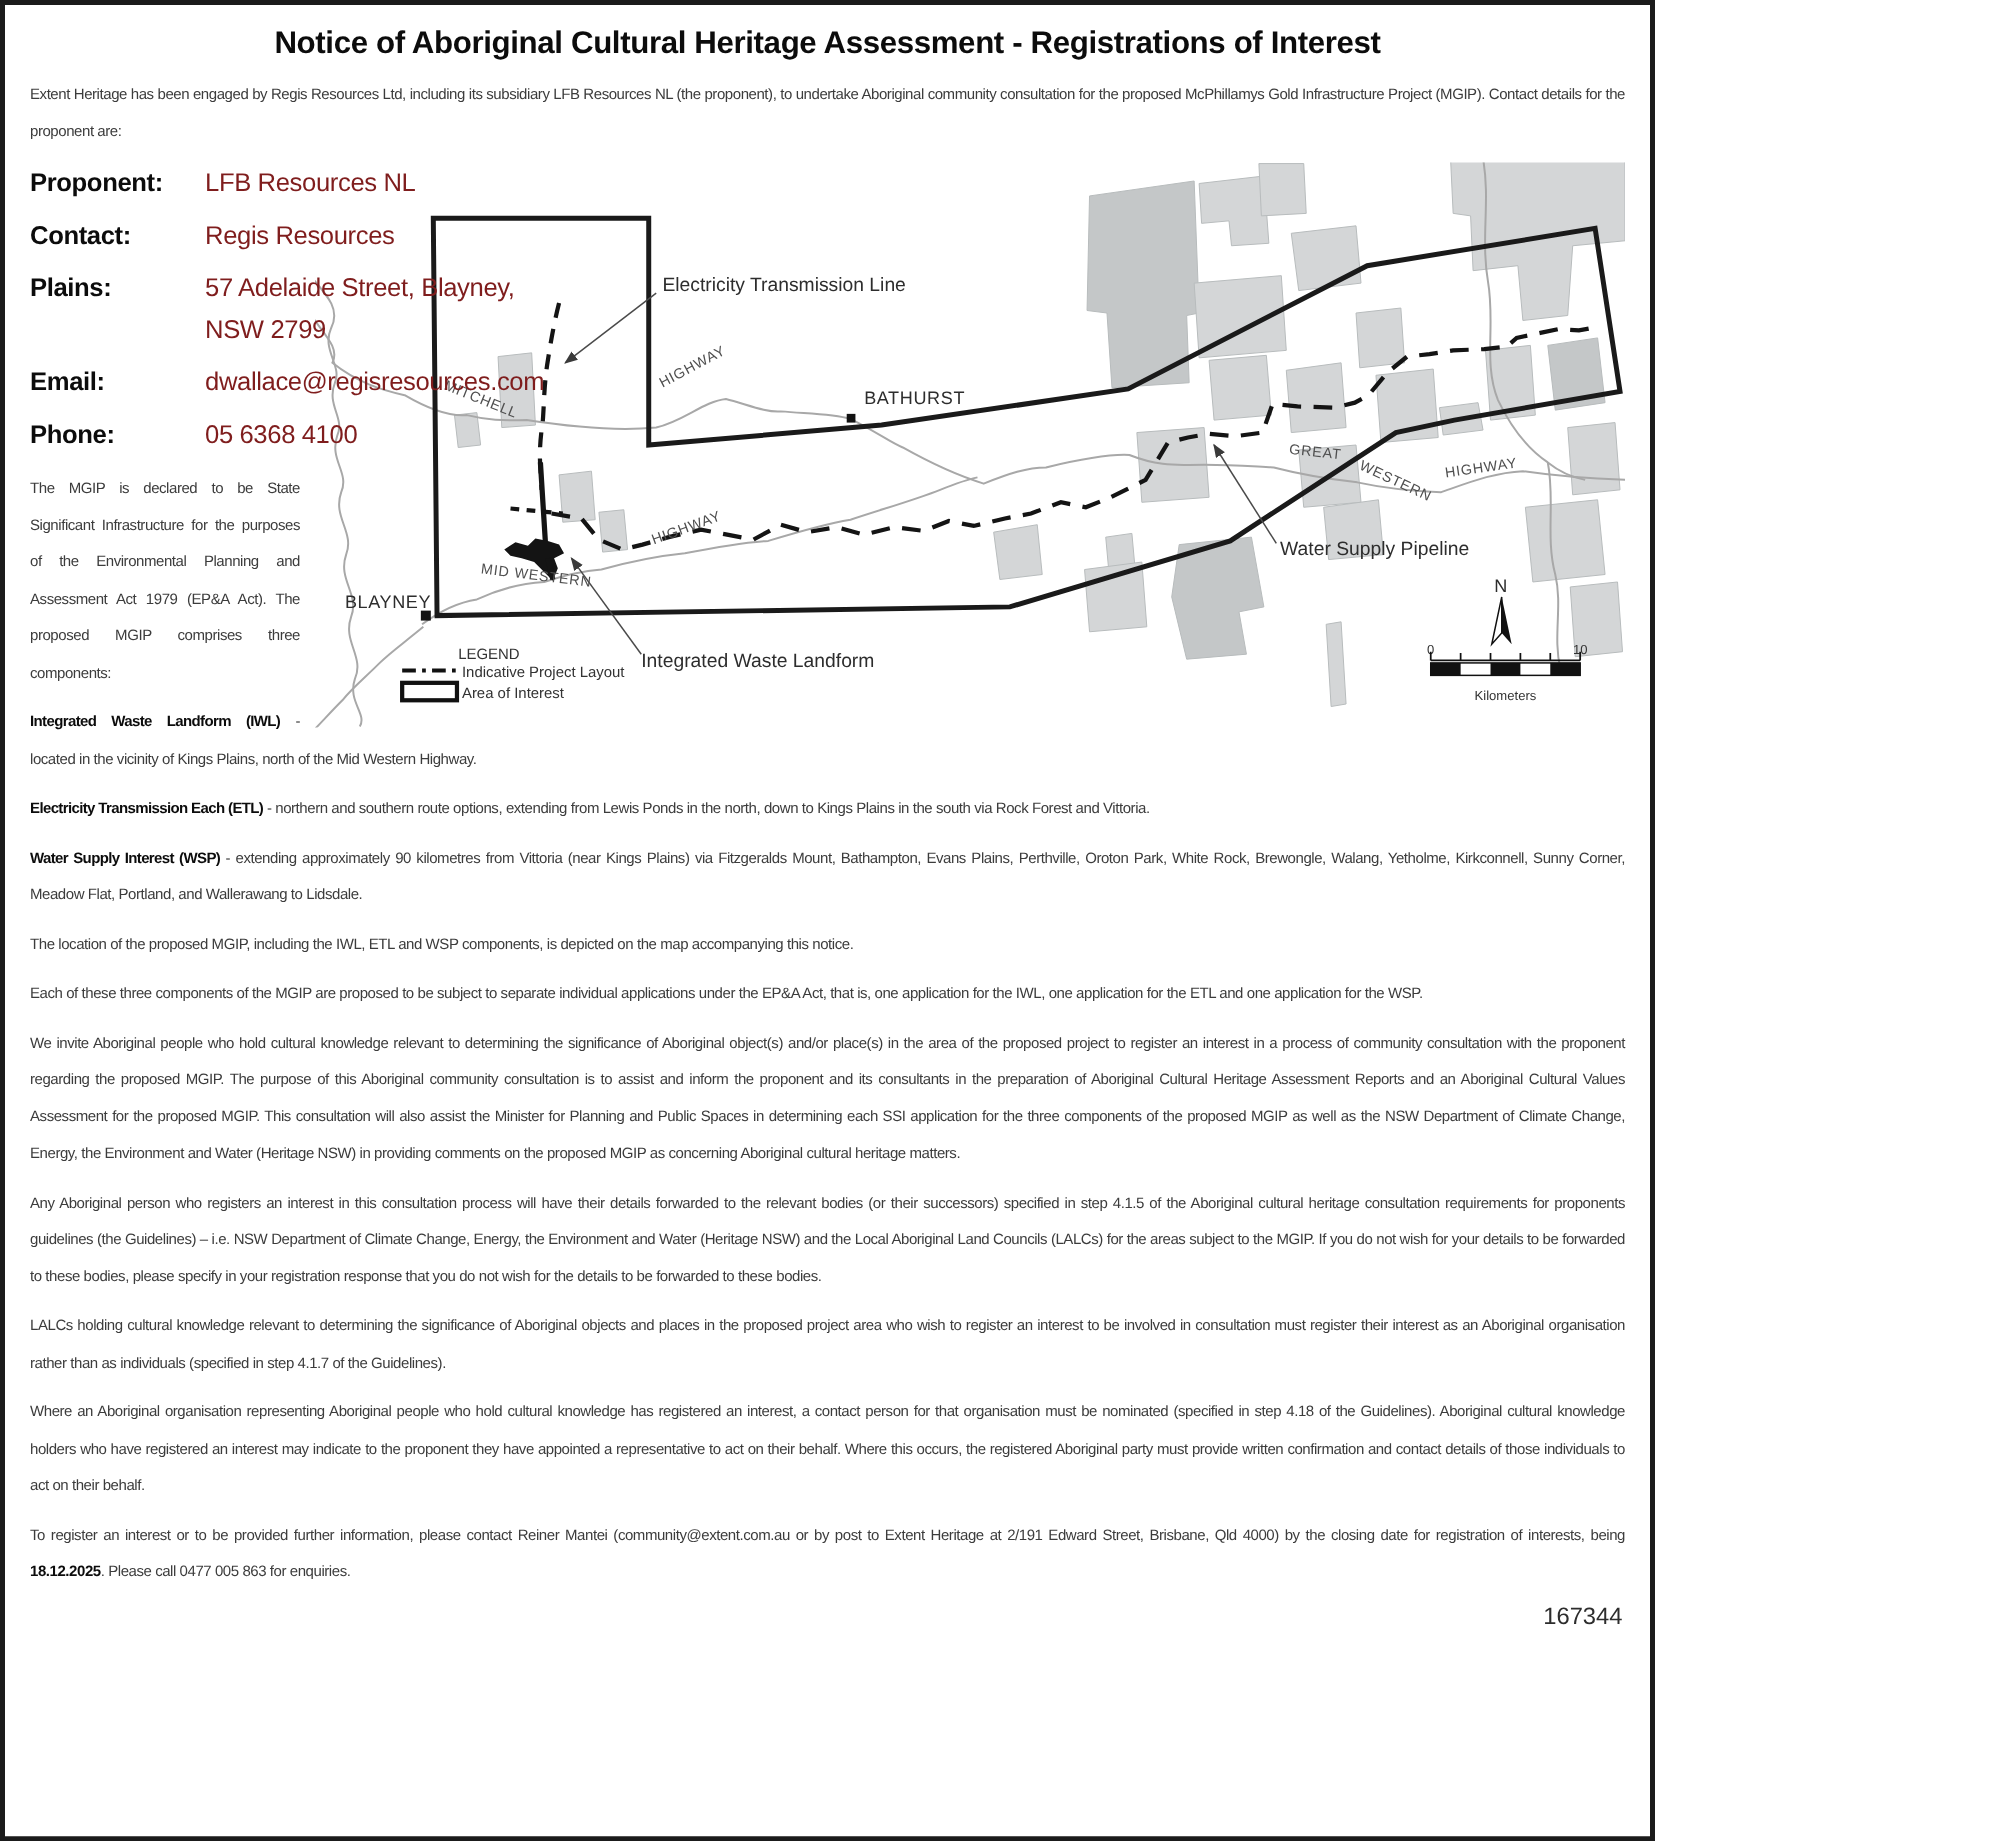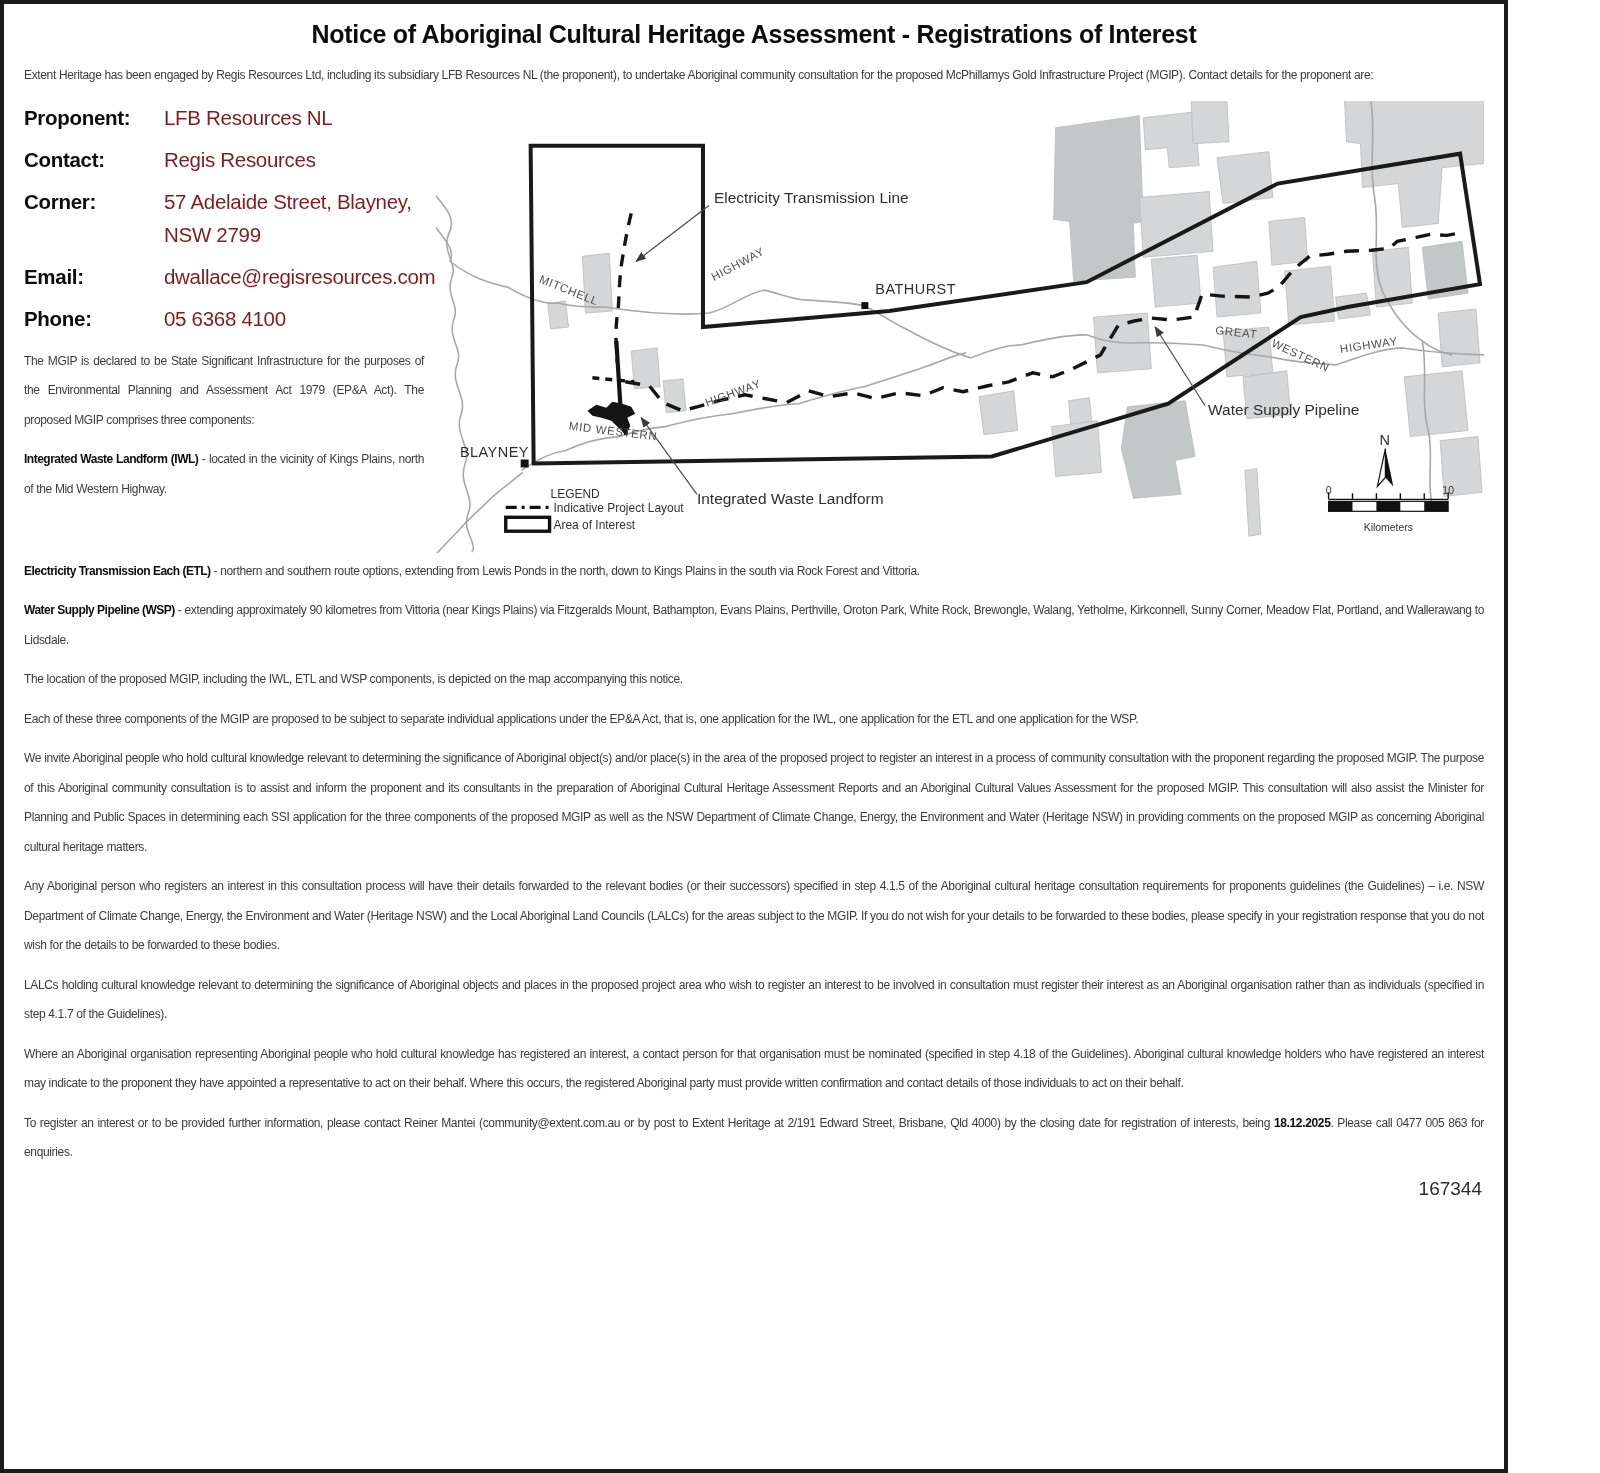--- a/index.html
+++ b/index.html
@@ -1,17 +1,17 @@
 <!DOCTYPE html>
 <html><head>
 <meta charset="utf-8">
 <style>
   html,body { margin:0; padding:0; background:#ffffff; }
   .page {
-    position:relative; width:1508px; height:1473px; box-sizing:border-box;
+    position:relative; width:1324px; height:1473px; box-sizing:border-box;
     border:4px solid #1b1b1b; background:#ffffff;
     padding:14px 20px 8px 20px; overflow:hidden;
     font-family:"Liberation Sans", sans-serif; color:#3c3c3c;
   }
   .title {
     margin:2px 0 12px 0; text-align:center;
     font-size:25px; font-weight:700; color:#0c0c0c; letter-spacing:-0.3px;
   }
   p.body {
     margin:0 0 10px 0; font-size:12px; line-height:29.5px;
@@ -158,35 +158,35 @@
         <text class="msmall" x="118" y="429">Area of Interest</text>
       </g>
     </svg>
   </div>
 
   <div class="contact">
     <div class="lab">Proponent:</div>
     <div class="val">LFB Resources NL</div>
     <div class="lab">Contact:</div>
     <div class="val">Regis Resources</div>
-    <div class="lab">Corner:</div>
+    <div class="lab">Plains:</div>
     <div class="val">57 Adelaide Street, Blayney, NSW 2799</div>
     <div class="lab">Email:</div>
     <div class="val">dwallace@regisresources.com</div>
     <div class="lab">Phone:</div>
     <div class="val">05 6368 4100</div>
   </div>
 
   <p class="body">The MGIP is declared to be State Significant Infrastructure for the purposes of the Environmental Planning and Assessment Act 1979 (EP&amp;A Act). The proposed MGIP comprises three components:</p>
 
   <p class="body"><span class="lead">Integrated Waste Landform (IWL)</span><span> - located in the vicinity of Kings Plains, north of the Mid Western Highway.</span></p>
 
   <p class="body clearfloat"><span class="lead">Electricity Transmission Each (ETL)</span><span> - northern and southern route options, extending from Lewis Ponds in the north, down to Kings Plains in the south via Rock Forest and Vittoria.</span></p>
 
-  <p class="body"><span class="lead">Water Supply Pipeline (WSP)</span><span> - extending approximately 90 kilometres from Vittoria (near Kings Plains) via Fitzgeralds Mount, Bathampton, Evans Plains, Perthville, Oroton Park, White Rock, Brewongle, Walang, Yetholme, Kirkconnell, Sunny Corner, Meadow Flat, Portland, and Wallerawang to Lidsdale.</span></p>
+  <p class="body"><span class="lead">Water Supply Interest (WSP)</span><span> - extending approximately 90 kilometres from Vittoria (near Kings Plains) via Fitzgeralds Mount, Bathampton, Evans Plains, Perthville, Oroton Park, White Rock, Brewongle, Walang, Yetholme, Kirkconnell, Sunny Corner, Meadow Flat, Portland, and Wallerawang to Lidsdale.</span></p>
 
   <p class="body">The location of the proposed MGIP, including the IWL, ETL and WSP components, is depicted on the map accompanying this notice.</p>
 
   <p class="body">Each of these three components of the MGIP are proposed to be subject to separate individual applications under the EP&amp;A Act, that is, one application for the IWL, one application for the ETL and one application for the WSP.</p>
 
   <p class="body">We invite Aboriginal people who hold cultural knowledge relevant to determining the significance of Aboriginal object(s) and/or place(s) in the area of the proposed project to register an interest in a process of community consultation with the proponent regarding the proposed MGIP. The purpose of this Aboriginal community consultation is to assist and inform the proponent and its consultants in the preparation of Aboriginal Cultural Heritage Assessment Reports and an Aboriginal Cultural Values Assessment for the proposed MGIP.  This consultation will also assist the Minister for Planning and Public Spaces in determining each SSI application for the three components of the proposed MGIP as well as the NSW Department of Climate Change, Energy, the Environment and Water (Heritage NSW) in providing comments on the proposed MGIP as concerning Aboriginal cultural heritage matters.</p>
 
   <p class="body">Any Aboriginal person who registers an interest in this consultation process will have their details forwarded to the relevant bodies (or their successors) specified in step 4.1.5 of the Aboriginal cultural heritage consultation requirements for proponents guidelines (the Guidelines) – i.e. NSW Department of Climate Change, Energy, the Environment and Water (Heritage NSW) and the Local Aboriginal Land Councils (LALCs) for the areas subject to the MGIP.  If you do not wish for your details to be forwarded to these bodies, please specify in your registration response that you do not wish for the details to be forwarded to these bodies.</p>
 
   <p class="body">LALCs holding cultural knowledge relevant to determining the significance of Aboriginal objects and places in the proposed project area who wish to register an interest to be involved in consultation must register their interest as an Aboriginal organisation rather than as individuals (specified in step 4.1.7 of the Guidelines).</p>

